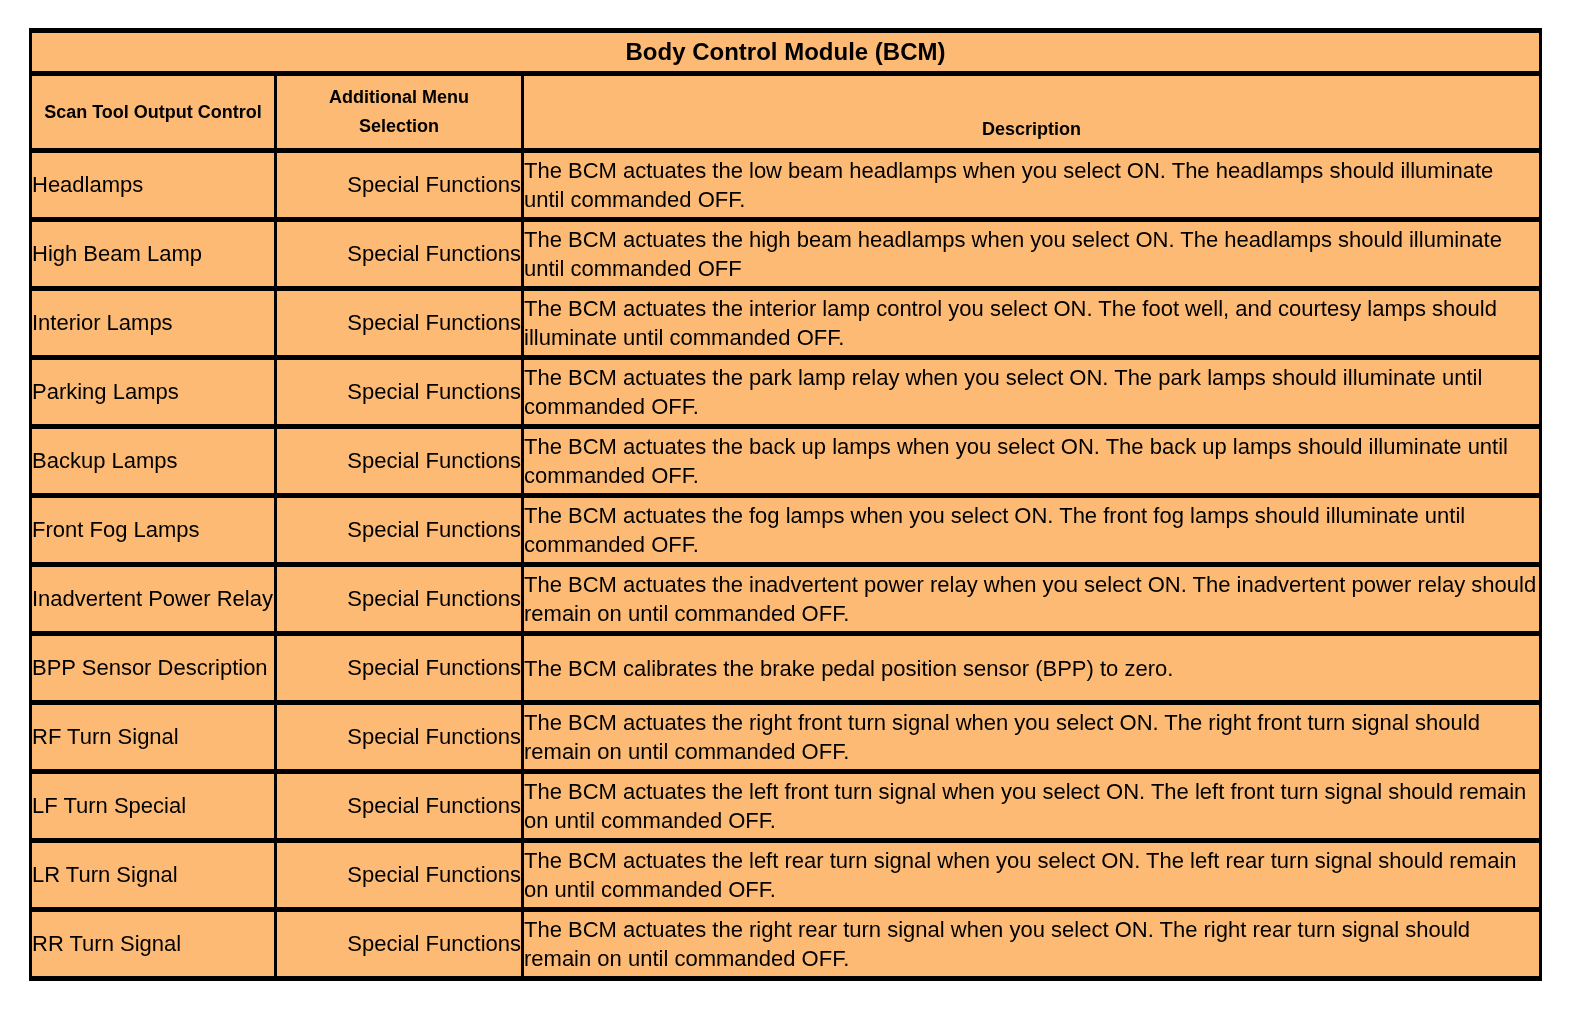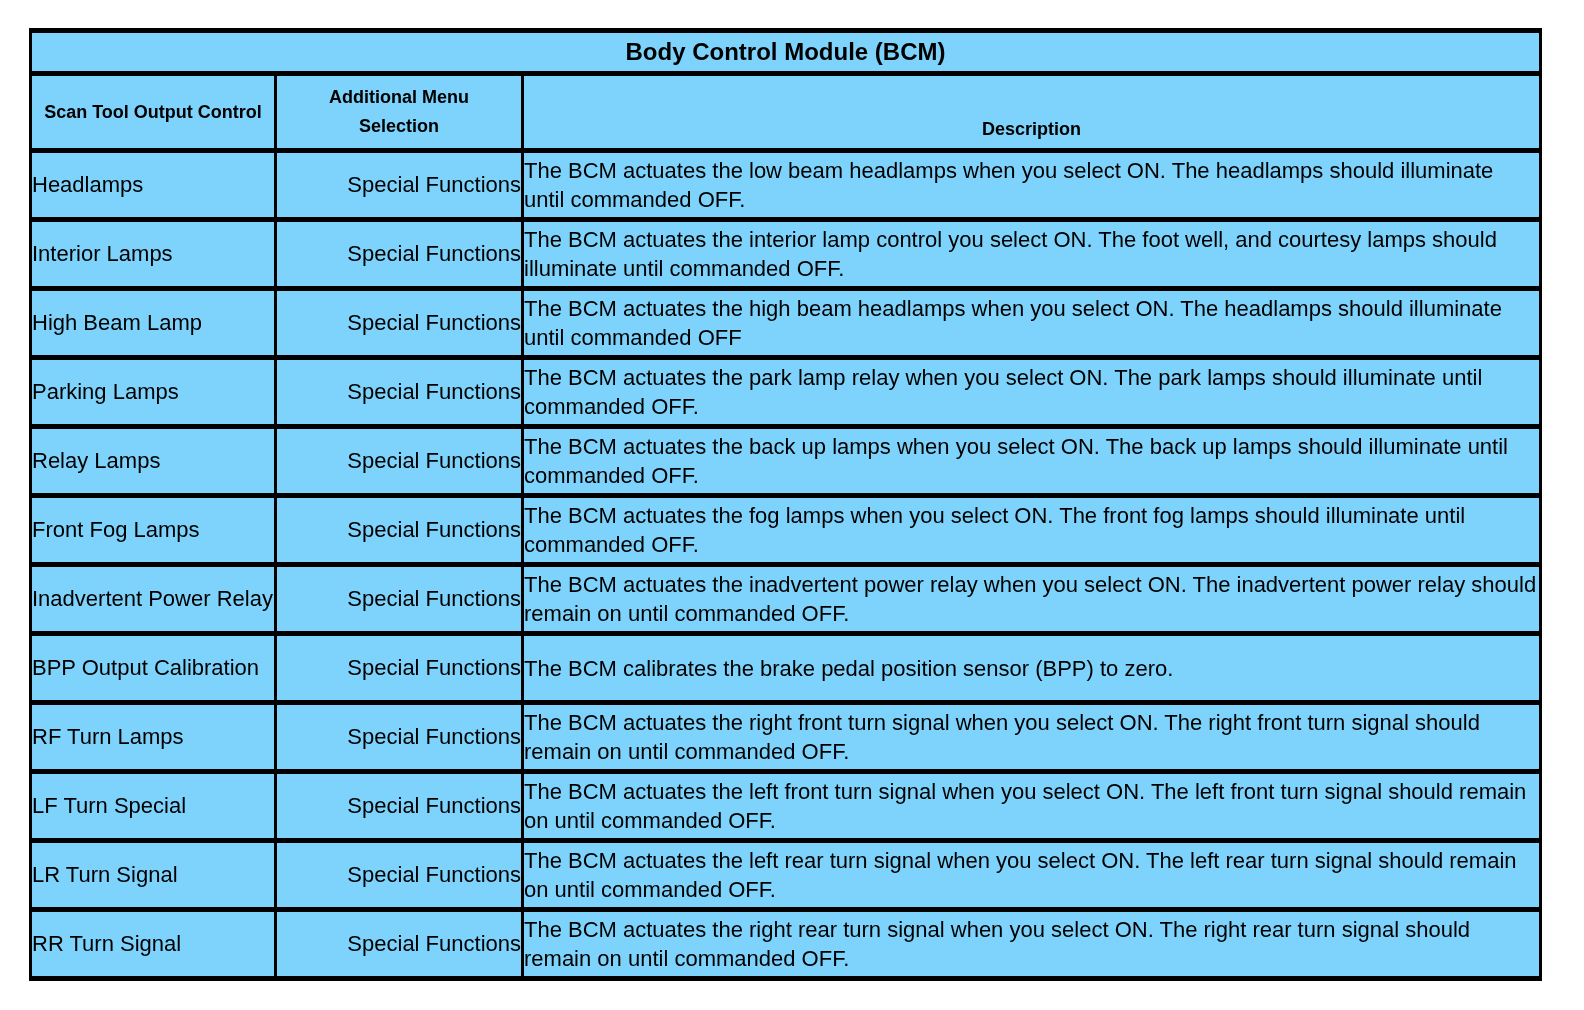--- a/index.html
+++ b/index.html
@@ -19,21 +19,21 @@
     height: 1010px;
     background: #ffffff;
   }
   table.bcm {
     position: absolute;
     left: 29px;
     top: 28px;
     width: 1513px;
     border-collapse: collapse;
     table-layout: fixed;
-    background: #7dd3fc;
+    background: #fdba74;
   }
   table.bcm th,
   table.bcm td {
     border-left: 3px solid #000;
     border-right: 3px solid #000;
     border-top: 5px solid #000;
     border-bottom: 5px solid #000;
     padding: 0;
     color: #000;
   }
@@ -104,63 +104,63 @@
         <th class="desc-head">Description</th>
       </tr>
 
         <tr class="data-row">
           <td class="c1">Headlamps</td>
           <td class="c2">Special Functions</td>
           <td class="c3">The BCM actuates the low beam headlamps when you select ON. The headlamps should illuminate until commanded OFF.</td>
         </tr>
 
         <tr class="data-row">
+          <td class="c1">High Beam Lamp</td>
+          <td class="c2">Special Functions</td>
+          <td class="c3">The BCM actuates the high beam headlamps when you select ON. The headlamps should illuminate until commanded OFF</td>
+        </tr>
+
+        <tr class="data-row">
           <td class="c1">Interior Lamps</td>
           <td class="c2">Special Functions</td>
           <td class="c3">The BCM actuates the interior lamp control you select ON. The foot well, and courtesy lamps should illuminate until commanded OFF.</td>
-        </tr>
-
-        <tr class="data-row">
-          <td class="c1">High Beam Lamp</td>
-          <td class="c2">Special Functions</td>
-          <td class="c3">The BCM actuates the high beam headlamps when you select ON. The headlamps should illuminate until commanded OFF</td>
         </tr>
 
         <tr class="data-row">
           <td class="c1">Parking Lamps</td>
           <td class="c2">Special Functions</td>
           <td class="c3">The BCM actuates the park lamp relay when you select ON. The park lamps should illuminate until commanded OFF.</td>
         </tr>
 
         <tr class="data-row">
-          <td class="c1">Relay Lamps</td>
+          <td class="c1">Backup Lamps</td>
           <td class="c2">Special Functions</td>
           <td class="c3">The BCM actuates the back up lamps when you select ON. The back up lamps should illuminate until commanded OFF.</td>
         </tr>
 
         <tr class="data-row">
           <td class="c1">Front Fog Lamps</td>
           <td class="c2">Special Functions</td>
           <td class="c3">The BCM actuates the fog lamps when you select ON. The front fog lamps should illuminate until commanded OFF.</td>
         </tr>
 
         <tr class="data-row">
           <td class="c1">Inadvertent Power Relay</td>
           <td class="c2">Special Functions</td>
           <td class="c3">The BCM actuates the inadvertent power relay when you select ON. The inadvertent power relay should remain on until commanded OFF.</td>
         </tr>
 
         <tr class="data-row">
-          <td class="c1">BPP Output Calibration</td>
+          <td class="c1">BPP Sensor Description</td>
           <td class="c2">Special Functions</td>
           <td class="c3">The BCM calibrates the brake pedal position sensor (BPP) to zero.</td>
         </tr>
 
         <tr class="data-row">
-          <td class="c1">RF Turn Lamps</td>
+          <td class="c1">RF Turn Signal</td>
           <td class="c2">Special Functions</td>
           <td class="c3">The BCM actuates the right front turn signal when you select ON. The right front turn signal should remain on until commanded OFF.</td>
         </tr>
 
         <tr class="data-row">
           <td class="c1">LF Turn Special</td>
           <td class="c2">Special Functions</td>
           <td class="c3">The BCM actuates the left front turn signal when you select ON. The left front turn signal should remain on until commanded OFF.</td>
         </tr>
 

